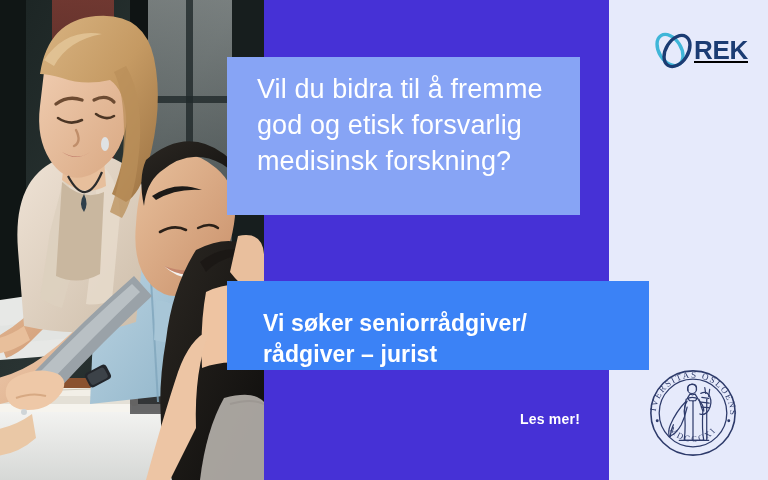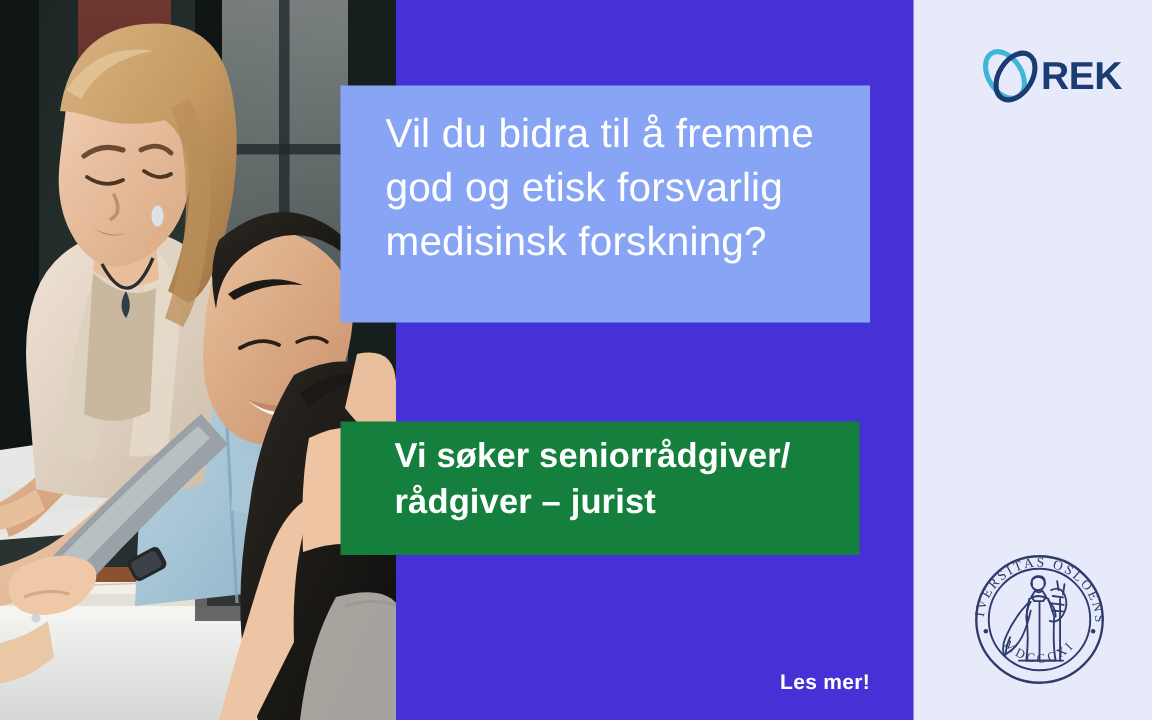--- a/index.html
+++ b/index.html
@@ -70,59 +70,60 @@
     font-weight: 400;
     letter-spacing: 0.1px;
     white-space: pre-line;
   }
 
   
   .job-box {
     position: absolute;
     left: 227px;
     top: 281px;
-    width: 346px;
+    width: 422px;
     height: 89px;
-    background: #15803d;
+    background: #3b82f6;
     box-sizing: border-box;
-    padding: 7px 20px 0 36px;
+    padding: 27px 20px 0 36px;
   }
   .job-text {
     margin: 0;
     color: #ffffff;
     font-size: 23px;
     line-height: 31px;
     font-weight: 700;
     letter-spacing: 0.1px;
     white-space: pre-line;
   }
 
   
   .cta {
     position: absolute;
     left: 455px;
-    top: 446px;
+    top: 411px;
     width: 125px;
     text-align: right;
     color: #ffffff;
     font-size: 14px;
     font-weight: 700;
     letter-spacing: 0.2px;
     cursor: pointer;
   }
 
   
   .rek-logo {
     position: absolute;
     left: 648px;
     top: 24px;
     width: 100px;
     height: 52px;
     display: flex;
     align-items: center;
+    text-decoration: underline;
   }
   .rek-mark { width: 50px; height: 50px; display: block; flex: none; }
   .rek-word {
     margin-left: -4px;
     color: #1b3c73;
     font-size: 26px;
     font-weight: 700;
     letter-spacing: -0.3px;
     line-height: 1;
   }

